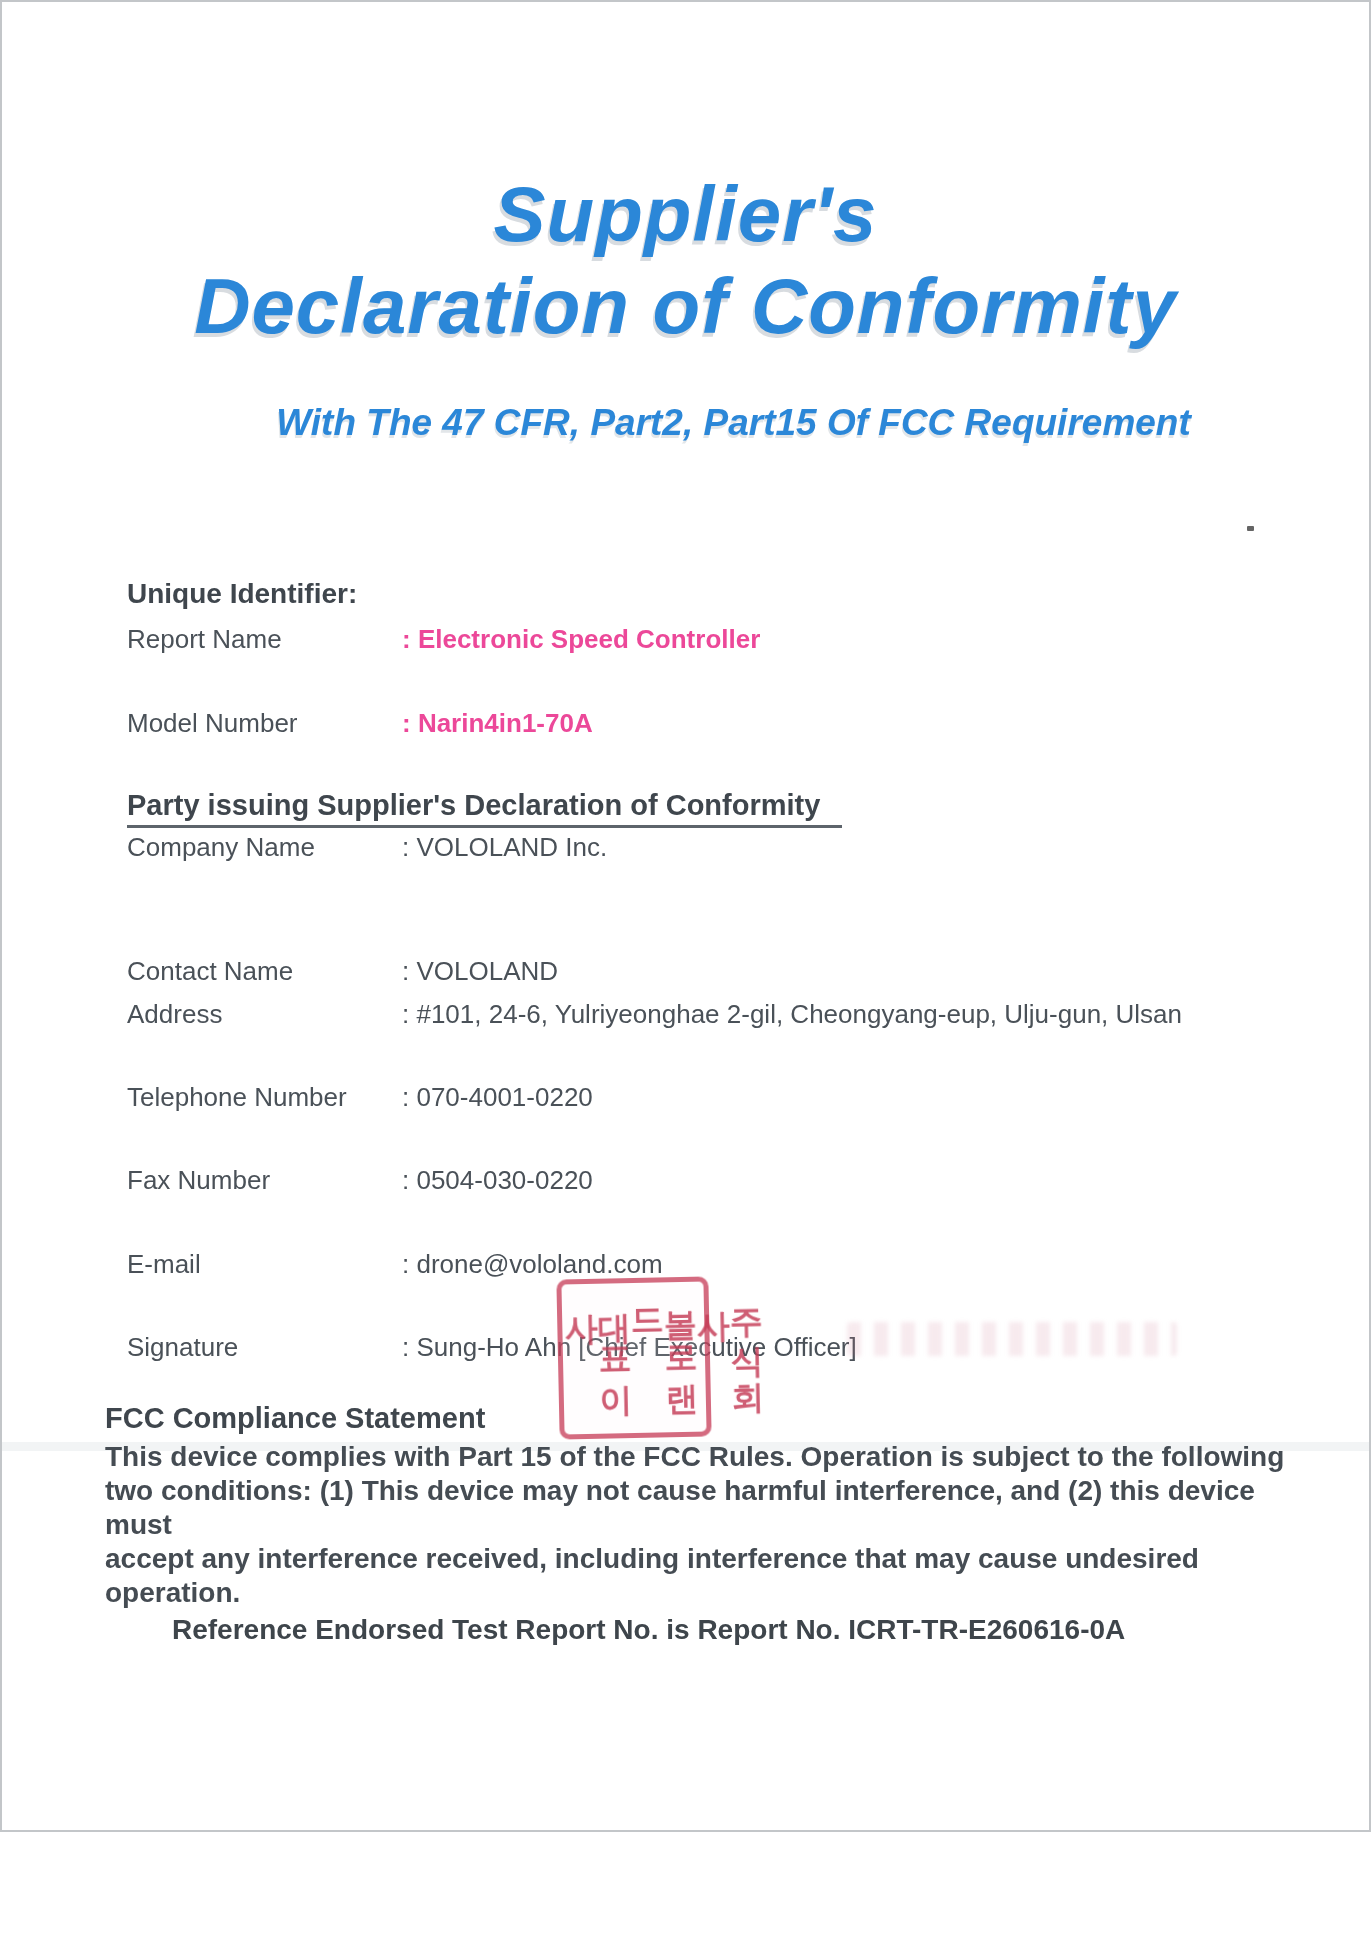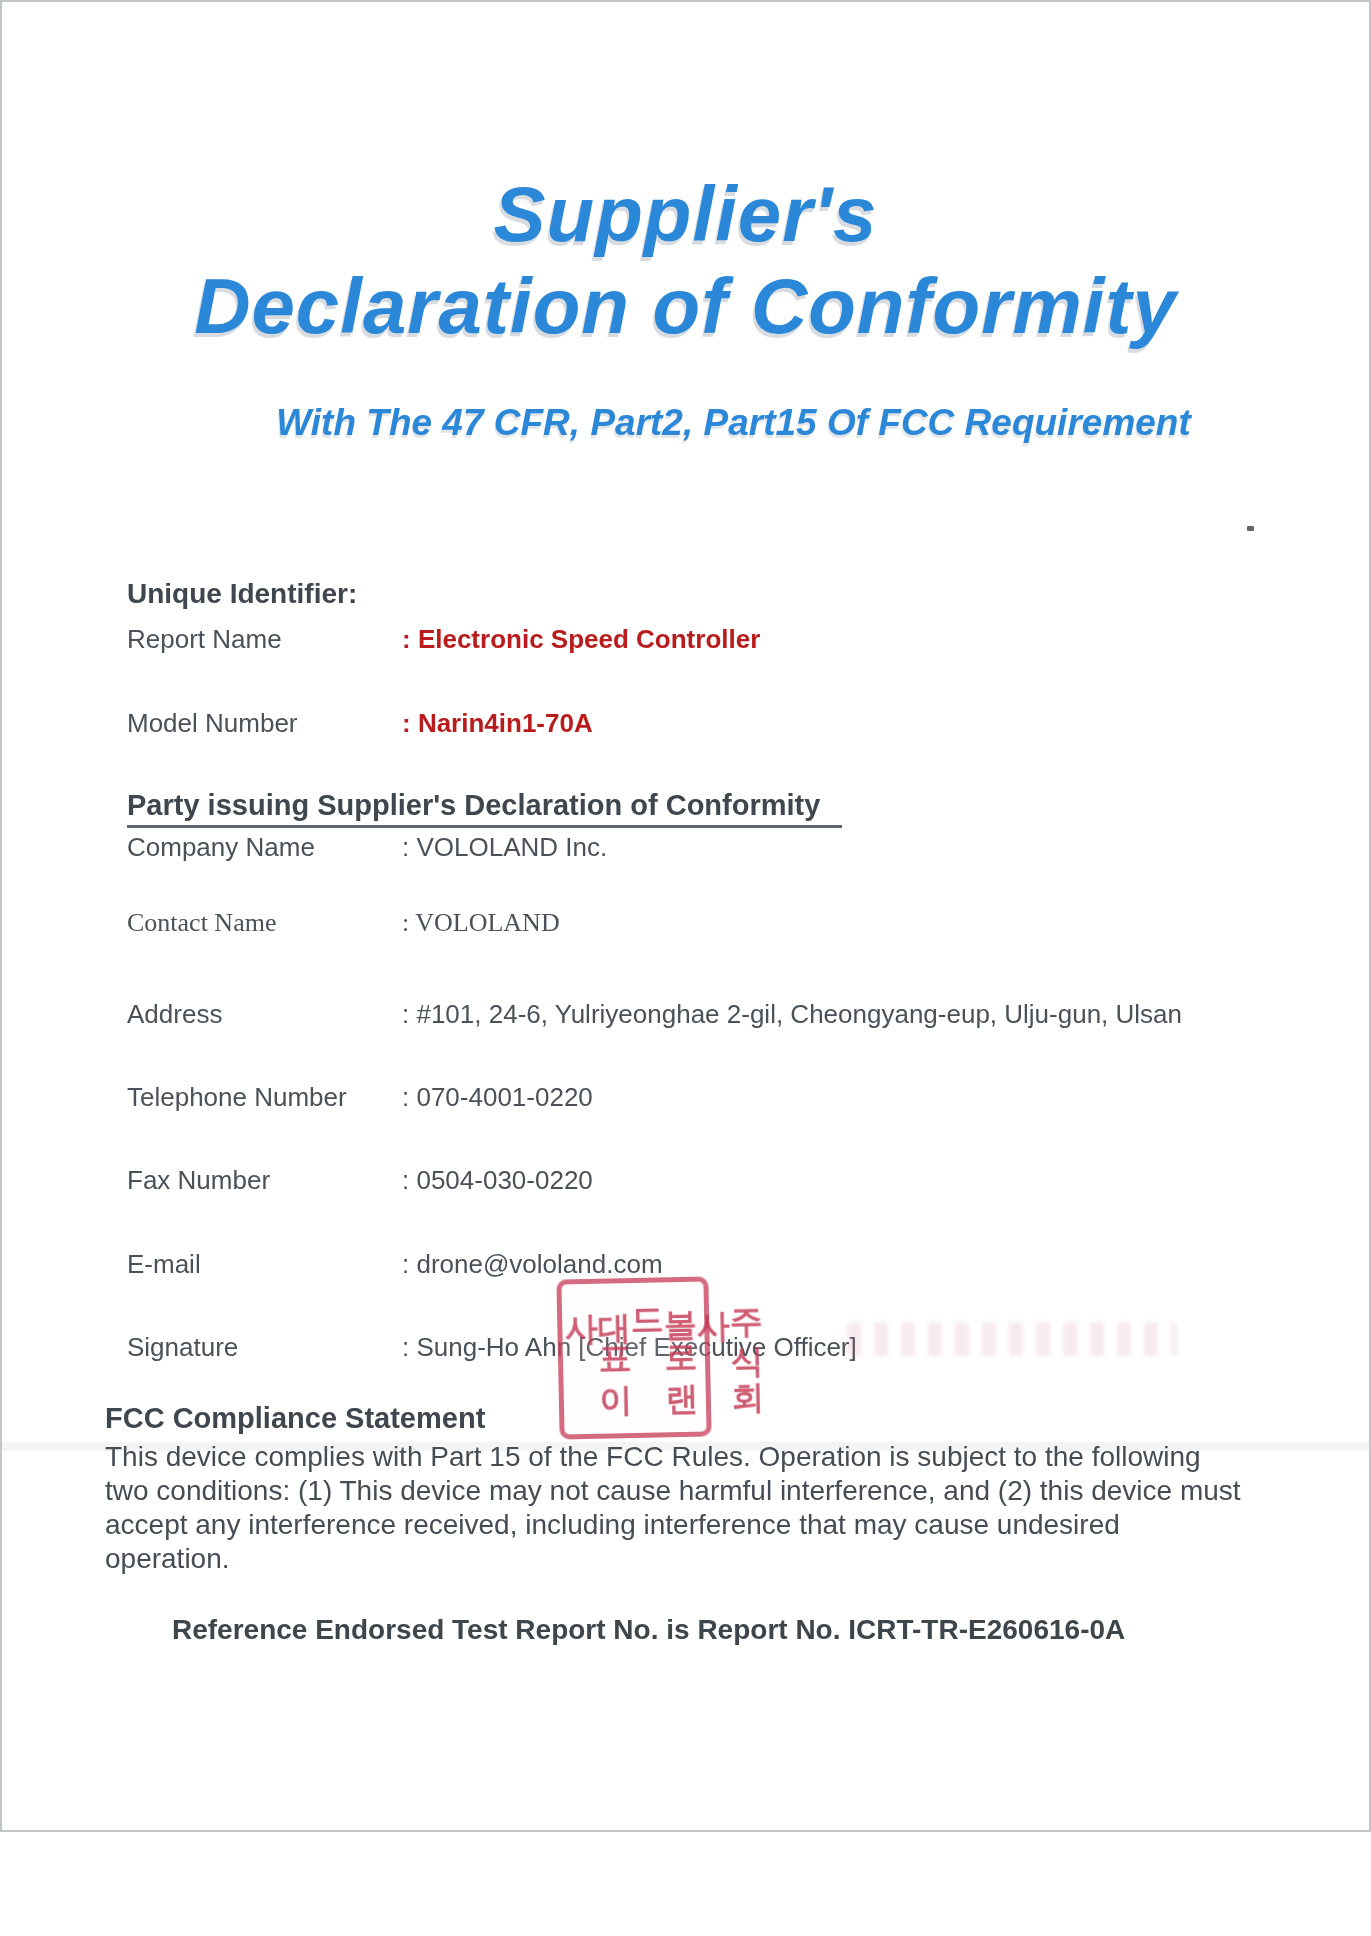--- a/index.html
+++ b/index.html
@@ -39,30 +39,31 @@
   .party-heading {
     position:absolute; left:125px; top:787px;
     font-size:29px; font-weight:bold;
     color:#3f464d;
     padding-right:22px; padding-bottom:3px;
     border-bottom:3px solid #5d646b;
   }
   .row { position:absolute; left:125px; font-size:26px; color:#4a5158; white-space:nowrap; }
   .row .label { display:inline-block; width:275px; }
   .row .value {}
-  .row .value.bold { font-weight:bold; color:#b91c1c; }
+  .row .value.bold { font-weight:bold; color:#ec4899; }
   .fcc-heading {
     position:absolute; left:103px; top:1400px;
     font-size:29px; font-weight:bold; color:#3f464d;
   }
   .fcc-body {
     position:absolute; left:103px; top:1438px; width:1220px;
     font-size:28px; line-height:34px;
     color:#454c53;
     white-space:pre-line;
+    font-weight:bold;
   }
   .reference {
     position:absolute; left:170px; top:1612px;
     font-size:28px; font-weight:bold; color:#3e454b;
     white-space:nowrap;
   }
   .stamp {
     position:absolute; left:556px; top:1276px;
     width:152px; height:160px;
     box-sizing:border-box;
@@ -120,21 +121,21 @@
   <div class="row" style="top:706px;">
     <span class="label">Model Number</span><span class="value bold">: Narin4in1-70A</span>
   </div>
 
   <div class="party-heading">Party issuing Supplier's Declaration of Conformity</div>
 
   <div class="row" style="top:830px;">
     <span class="label">Company Name</span><span class="value">: VOLOLAND Inc.</span>
   </div>
 
-  <div class="row" style="top:906px;font-family:Liberation Serif, serif;">
+  <div class="row" style="top:954px;">
     <span class="label">Contact Name</span><span class="value">: VOLOLAND</span>
   </div>
 
   <div class="row" style="top:997px;">
     <span class="label">Address</span><span class="value">: #101, 24-6, Yulriyeonghae 2-gil, Cheongyang-eup, Ulju-gun, Ulsan</span>
   </div>
 
   <div class="row" style="top:1080px;">
     <span class="label">Telephone Number</span><span class="value">: 070-4001-0220</span>
   </div>

